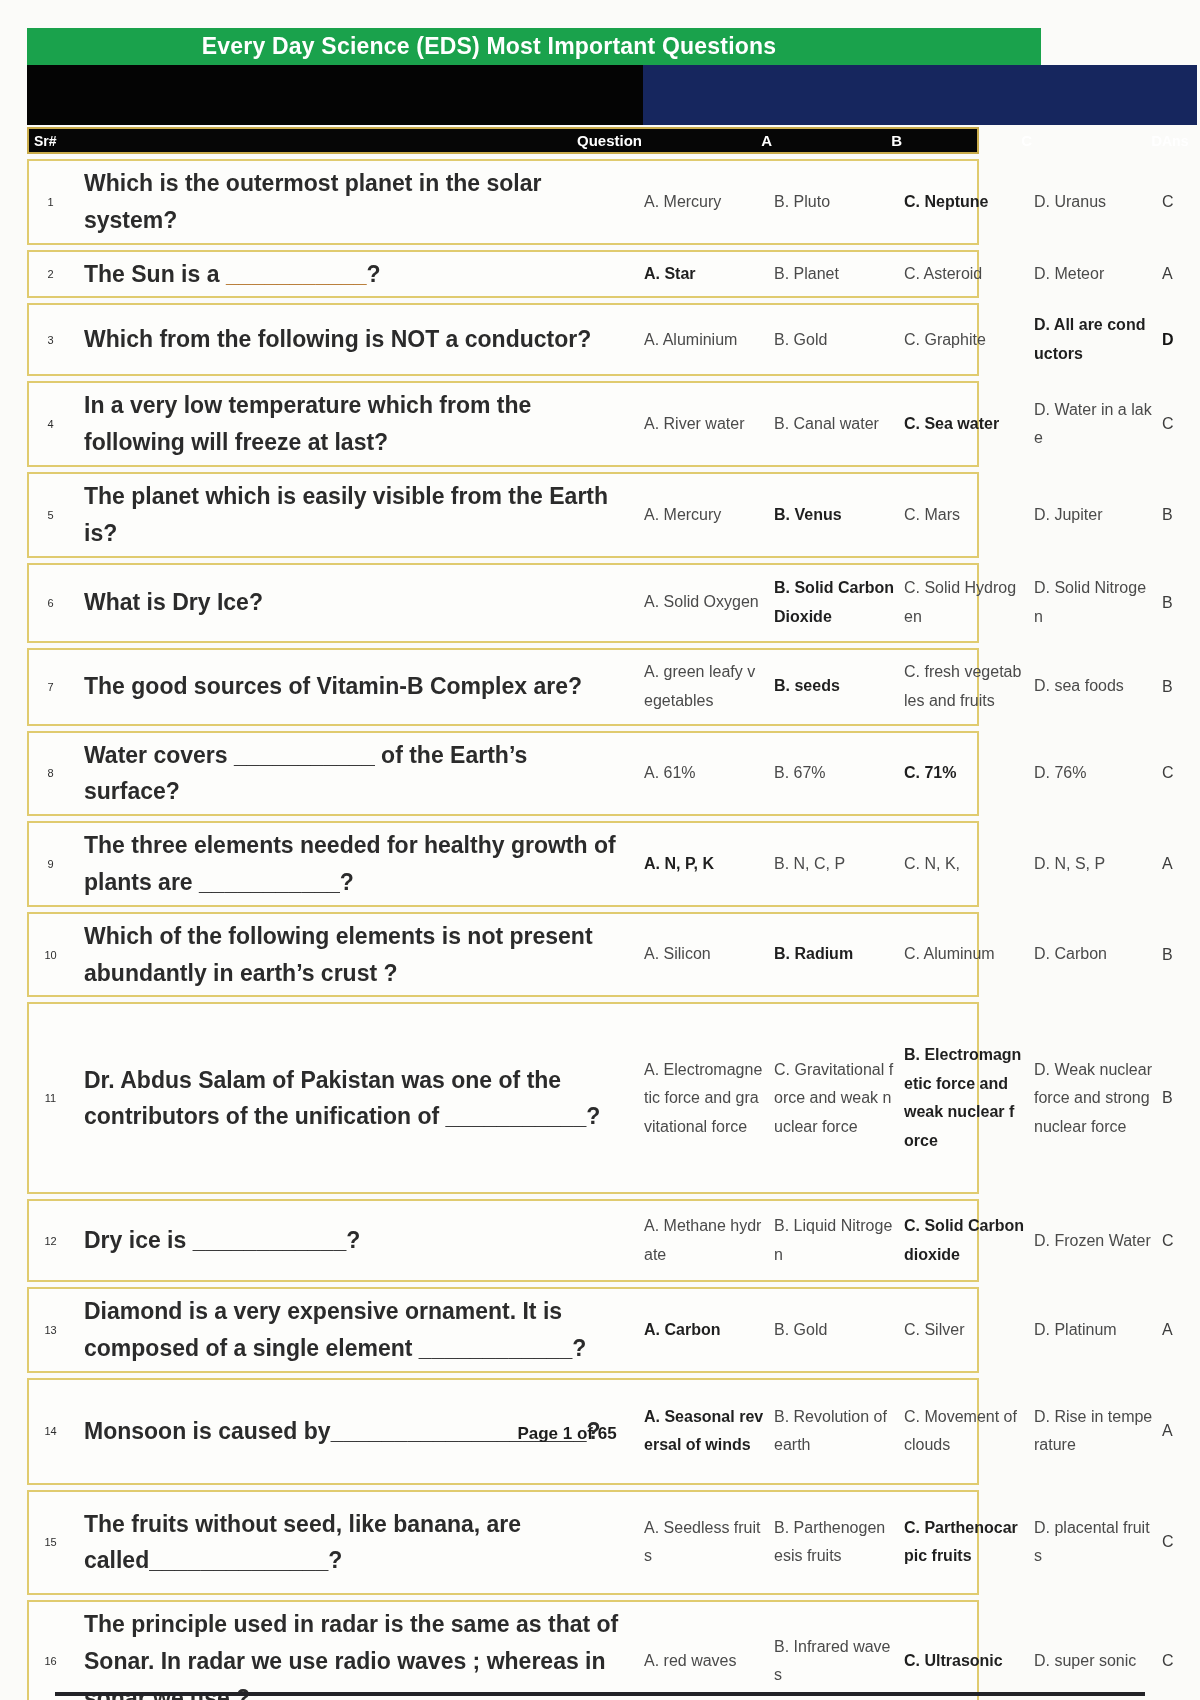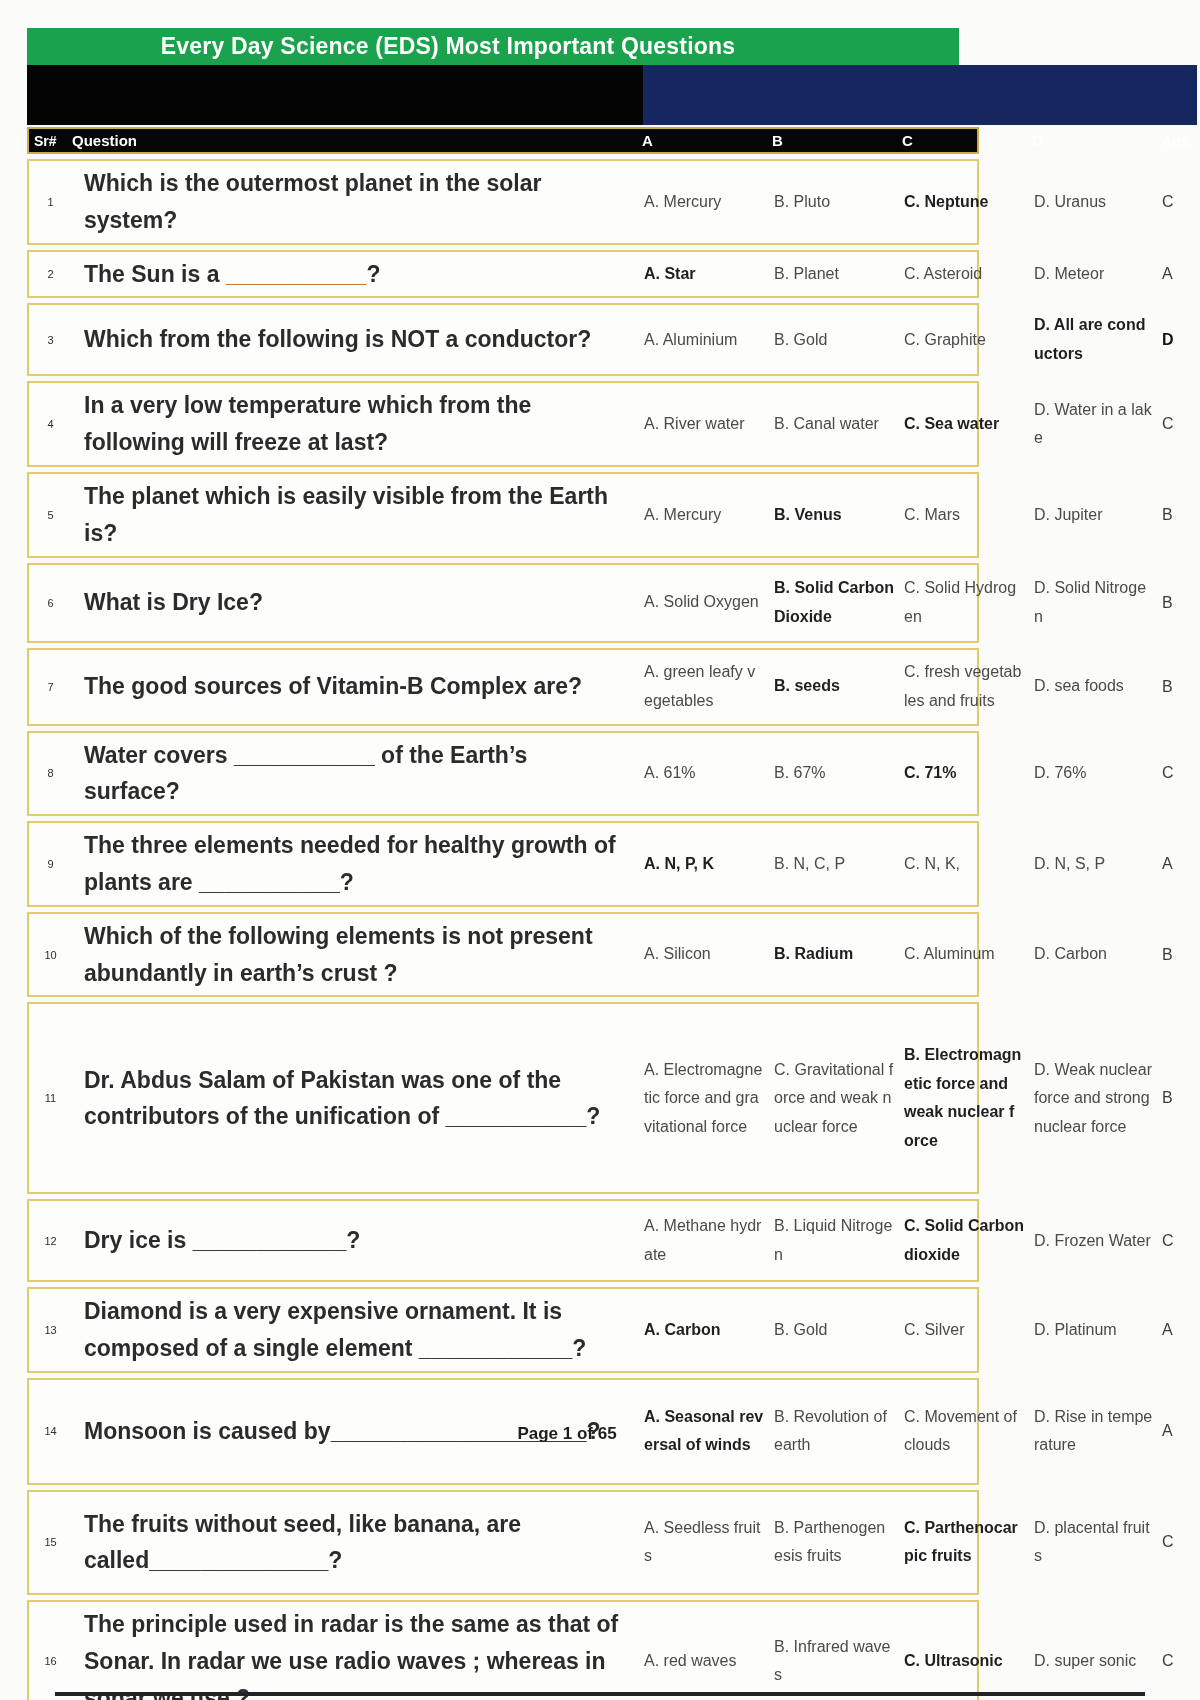--- a/index.html
+++ b/index.html
@@ -6,37 +6,37 @@
   body{
     width:1200px;height:1700px;position:relative;
     background:#fbfbf9;
     font-family:"Liberation Sans",sans-serif;
     overflow:hidden;
   }
   .page{position:absolute;inset:0;}
 
   
   .banner-green{
-    position:absolute;left:27px;top:28px;width:932px;height:37px;
+    position:absolute;left:27px;top:28px;width:1014px;height:37px;
     background:#1aa24c;color:#ffffff;font-weight:bold;font-size:23px;
     display:flex;align-items:center;justify-content:center;
     padding-right:90px;box-sizing:border-box;
     letter-spacing:.2px;
   }
   .banner-black{position:absolute;left:27px;top:65px;width:616px;height:60px;background:#040404;}
   .banner-navy{position:absolute;left:643px;top:65px;width:554px;height:60px;background:#16265e;}
 
   
   .qtable{position:absolute;left:27px;top:127px;width:952px;}
   .thead{
     display:grid;grid-template-columns:43px 570px 130px 130px 130px 130px 1fr;
     background:#060606;color:#fff;border:2px solid #c9ab4a;
     height:27px;align-items:center;box-sizing:border-box;font-weight:bold;
   }
-  .thead .h{text-align:left;font-size:15px;}
+  .thead .h{text-align:right;font-size:15px;}
   .thead .h-sr{text-align:left;padding-left:5px;font-size:14px;}
   .thead .h-ans{font-size:14px;}
 
   .row{
     display:grid;grid-template-columns:43px 570px 130px 130px 130px 130px 1fr;
     border:2px solid #e0cb6f;background:#fdfdfb;
     margin-top:5px;align-items:center;box-sizing:border-box;
     padding:4px 0;
   }
   .cell{box-sizing:border-box;}

